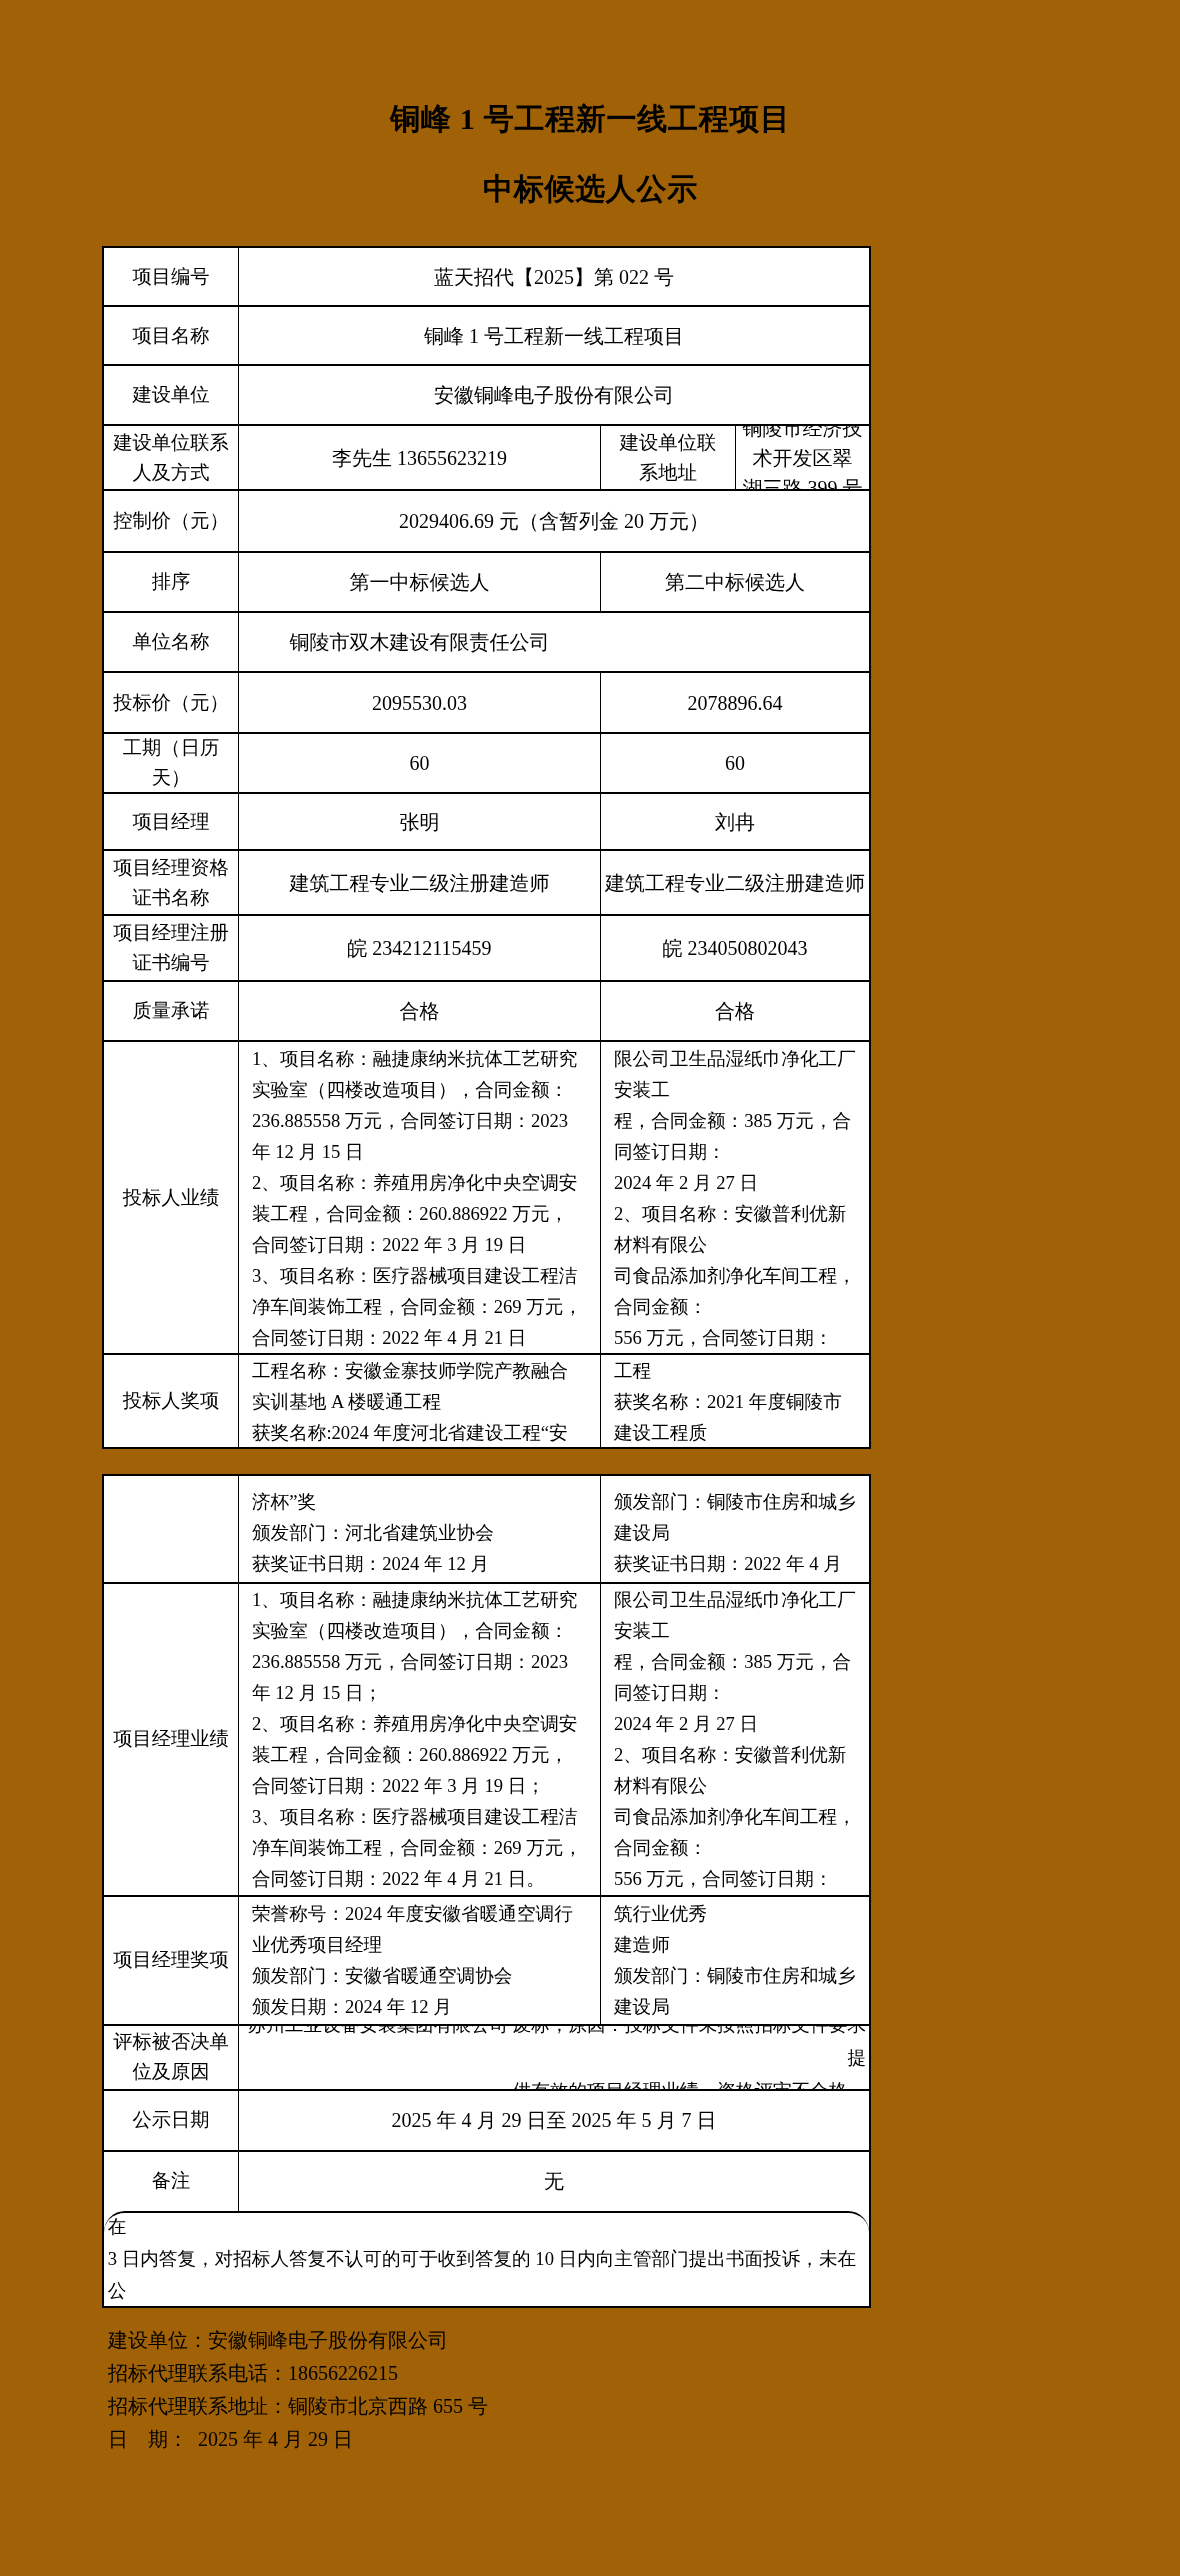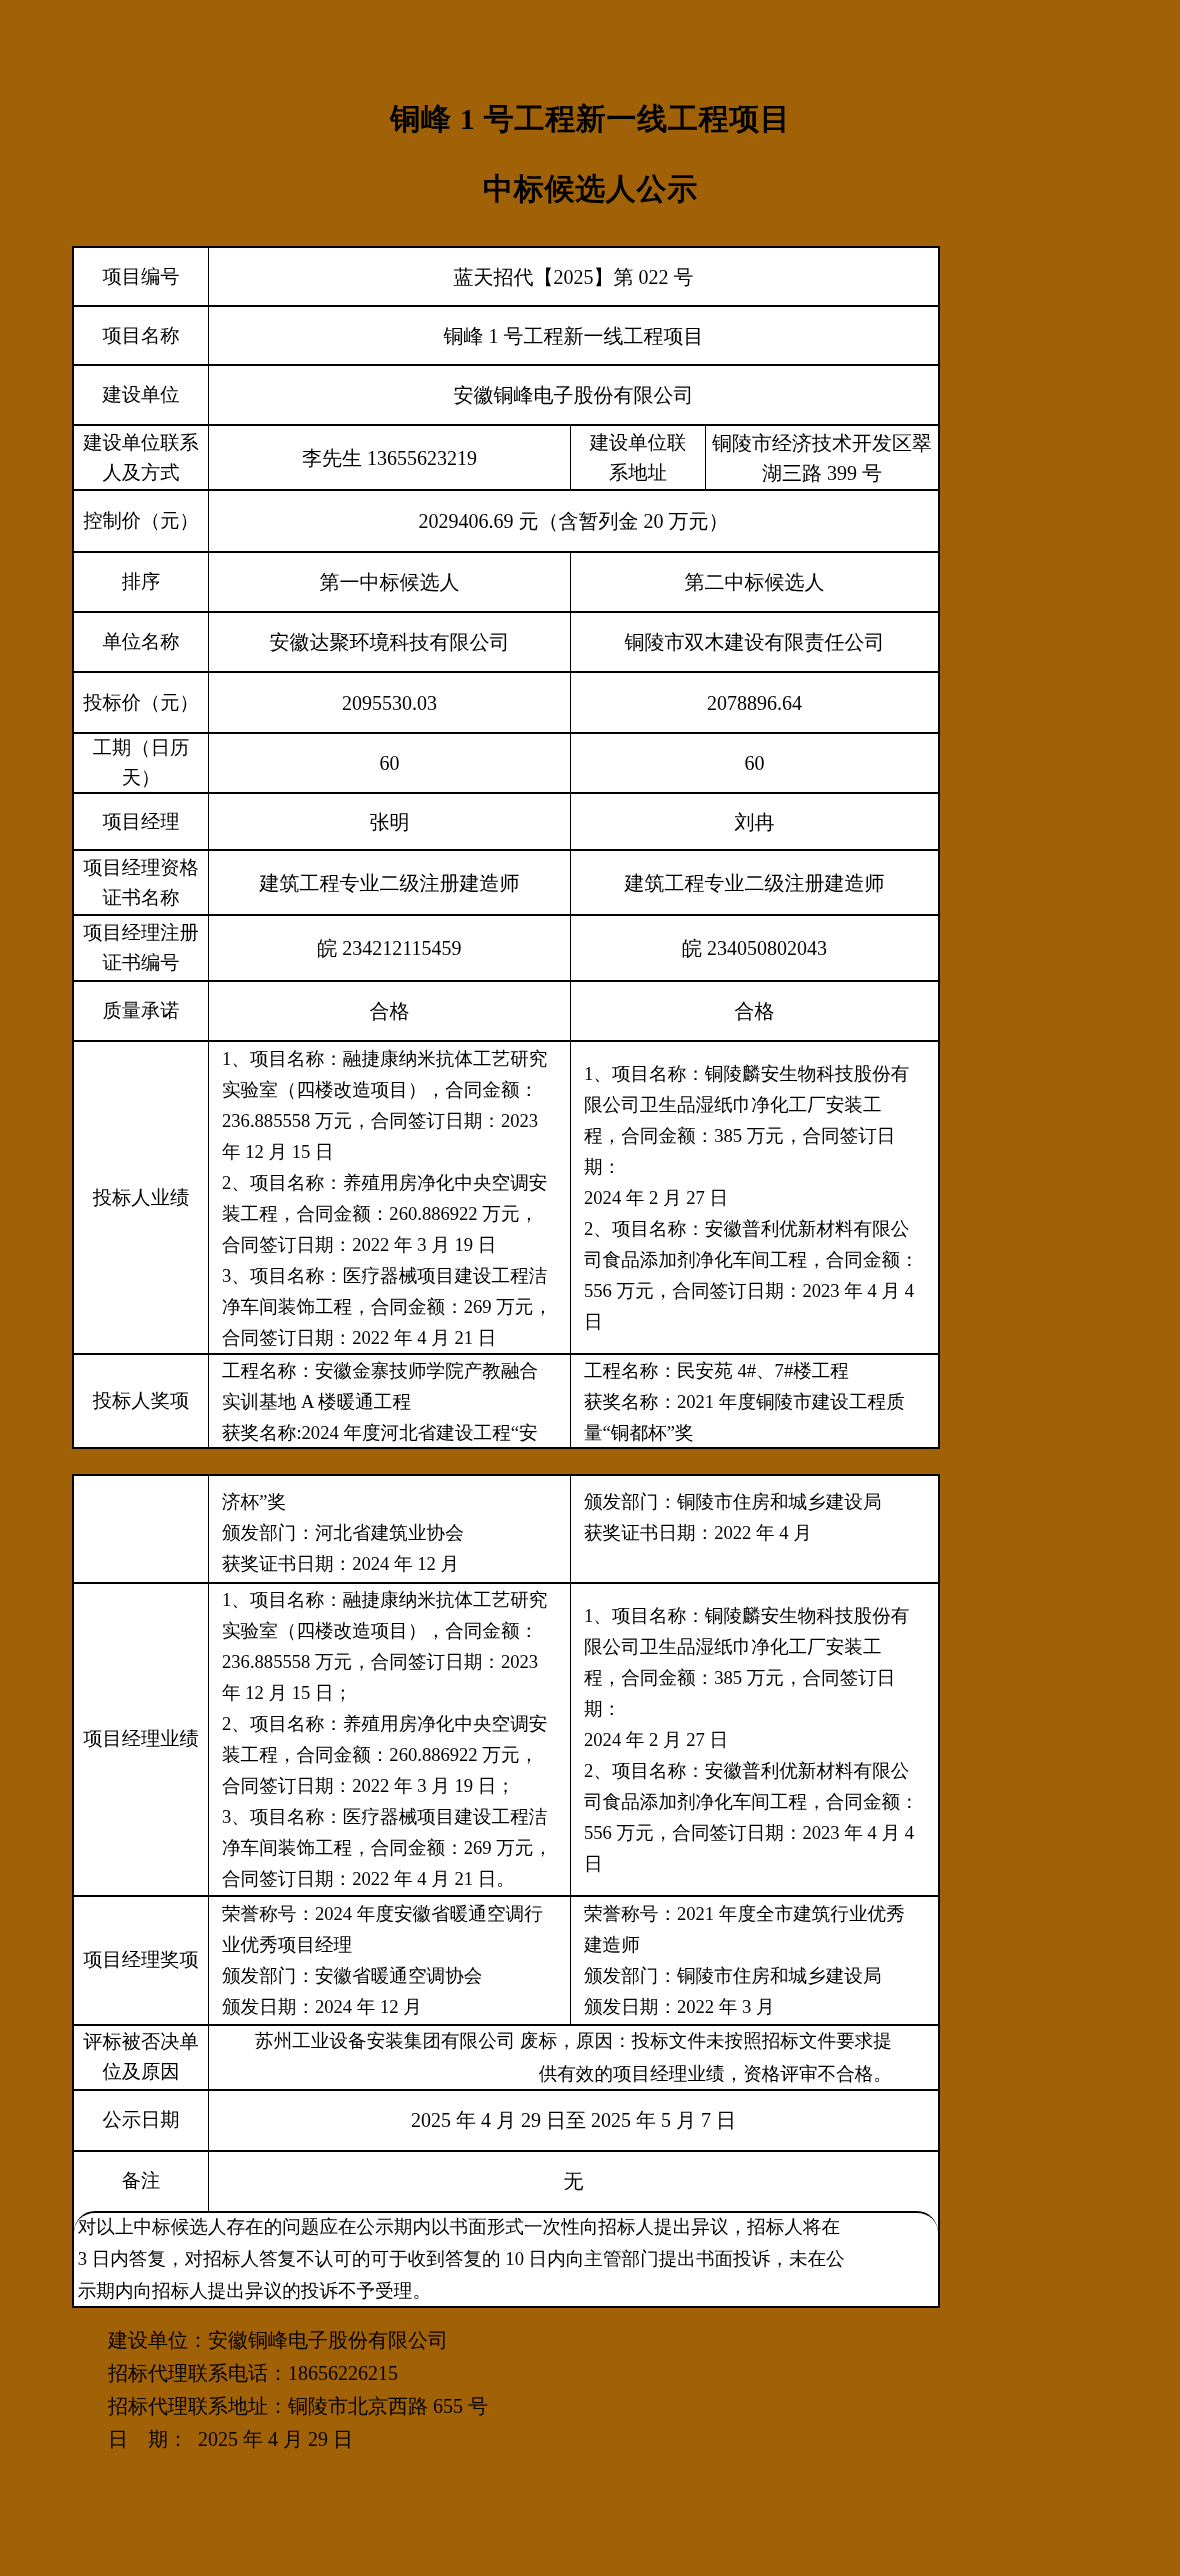--- a/index.html
+++ b/index.html
@@ -1,21 +1,21 @@
 <!DOCTYPE html>
 <html style="font-size:12px"><head>
 <meta charset="utf-8">
 <style>
   html,body{margin:0;padding:0;background:#ffffff;color:#000000;}
   body{font-family:"Liberation Serif","DejaVu Serif",serif;}
   .page{position:relative;width:1181px;height:2576px;background:#a16207;overflow:hidden;}
   .doc-title{margin:0;text-align:center;font-weight:700;font-size:30px;line-height:36px;letter-spacing:0.7px;}
   .title1{padding-top:101px;}
   .title2{padding-top:34px;}
-  .tbl{margin-left:72px;width:868px;border:2.2px solid #000;box-sizing:border-box;background:#fff;}
+  .tbl{margin-left:102px;width:769px;border:2.2px solid #000;box-sizing:border-box;background:#fff;}
   .tbl1{margin-top:39px;}
   .tbl2{margin-top:24.6px;}
   .row{display:grid;box-sizing:border-box;border-top:2.2px solid #000;}
   .row.first{border-top:none;}
   .r2{grid-template-columns:134px 1fr;}
   .r3{grid-template-columns:134px 362px 1fr;}
   .r4{grid-template-columns:134px 362px 135px 1fr;}
   .r1{grid-template-columns:1fr;border-radius:21px;}
   .c{display:flex;align-items:center;justify-content:center;text-align:center;
      white-space:pre-line;font-size:20px;line-height:30px;padding:0 3px;
@@ -70,21 +70,20 @@
     </div>
 
     <div class="row r3" style="height:60px">
       <div class="c lbl">排序</div>
       <div class="c">第一中标候选人</div>
       <div class="c">第二中标候选人</div>
     </div>
 
     <div class="row r3" style="height:60px">
       <div class="c lbl">单位名称</div>
-      <div class="c">安徽达聚环境科技有限公司</div>
       <div class="c">铜陵市双木建设有限责任公司</div>
     </div>
 
     <div class="row r3" style="height:61px">
       <div class="c lbl">投标价（元）</div>
       <div class="c">2095530.03</div>
       <div class="c">2078896.64</div>
     </div>
 
     <div class="row r3" style="height:60px">

